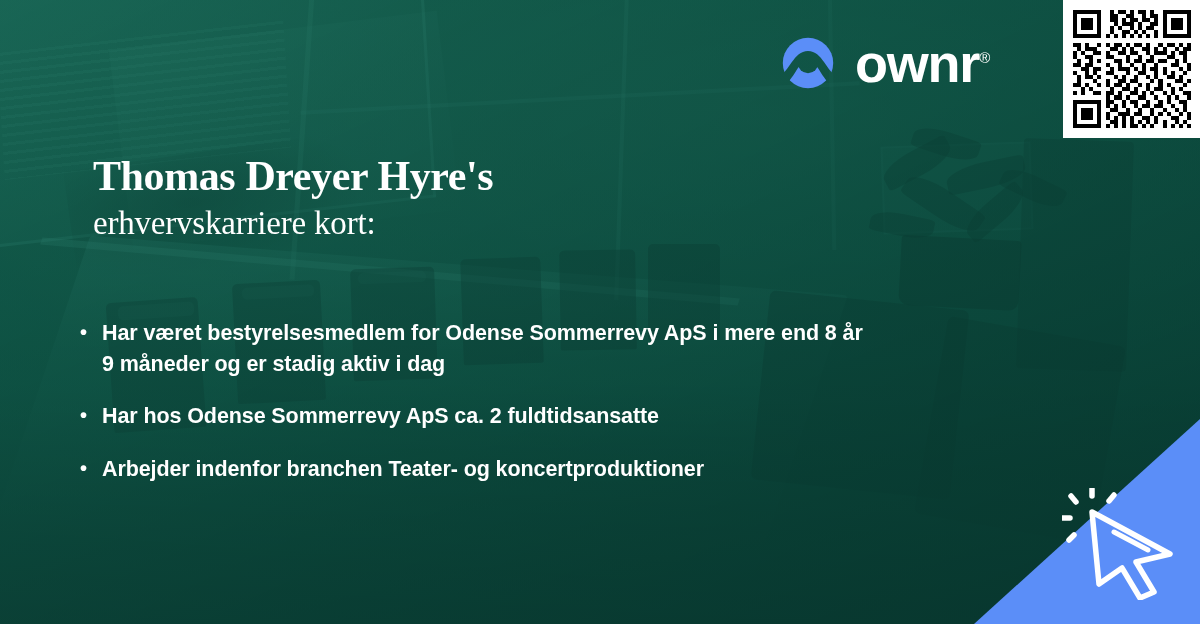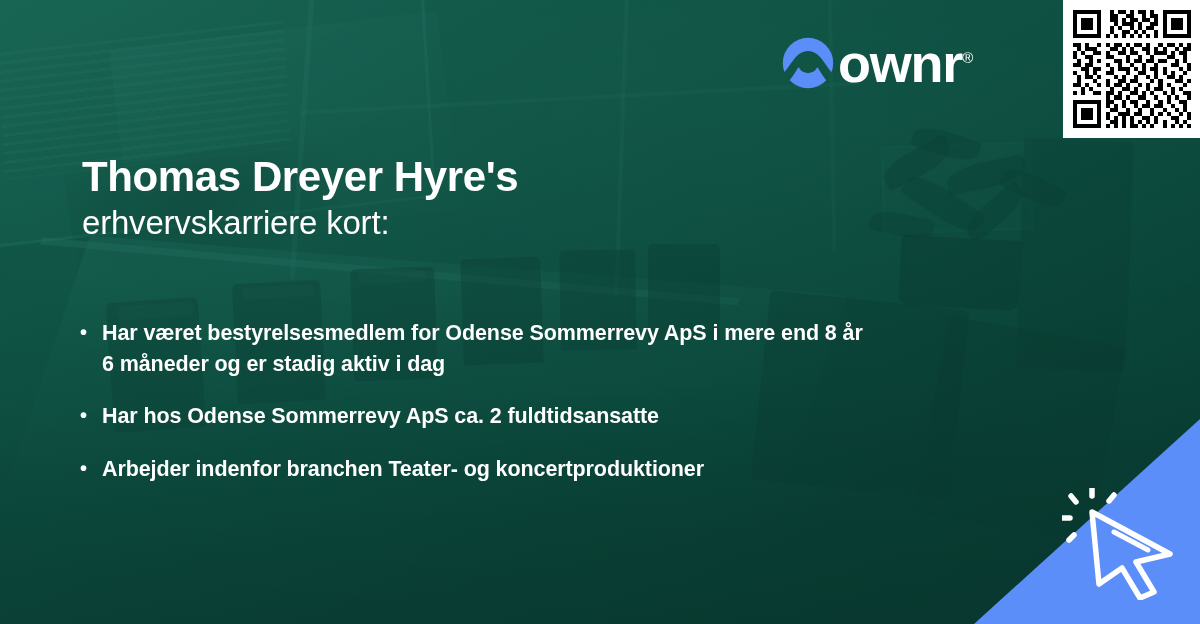--- a/index.html
+++ b/index.html
@@ -137,38 +137,38 @@
   
   .corner-triangle {
     position: absolute; right: 0; bottom: 0;
     width: 226px; height: 205px;
     background: #5b8ef8;
     clip-path: polygon(100% 0%, 100% 100%, 0% 100%);
   }
   .cursor-icon { position: absolute; right: 18px; bottom: 24px; width: 120px; height: 112px; }
 
   
-  .brand { position: absolute; left: 778px; top: 33px; display:flex; align-items:center; }
+  .brand { position: absolute; left: 778px; top: 33px; display:flex; align-items:center; gap: 17px; }
   .brand-mark { width: 60px; height: 60px; }
   .brand-word {
     color: #ffffff; font-size: 54px; font-weight: 700; letter-spacing: -1.2px;
     line-height: 1; position: relative; font-family: "Liberation Sans", sans-serif;
   }
   .brand-reg { font-size: 15px; vertical-align: super; font-weight: 400; letter-spacing: 0; }
 
   
   .qr-box {
     position: absolute; left: 1063px; top: 0px;
     width: 137px; height: 138px; background: #ffffff;
     display:flex; align-items:center; justify-content:center;
   }
   .qr-inner { width: 118px; height: 118px; }
 
   
-  .content { position: absolute; left: 82px; top: 152px; width: 830px; }
+  .content { position: absolute; left: 93px; top: 152px; width: 830px; font-family: Liberation Serif, serif; }
   .title-1 {
     color: #ffffff; font-size: 42px; font-weight: 700; line-height: 1.18;
     letter-spacing: -0.4px; white-space: nowrap;
   }
   .title-2 {
     color: #ffffff; font-size: 33px; font-weight: 400; line-height: 1.3;
     letter-spacing: -0.2px; white-space: nowrap;
   }
 
   .bullets { position: absolute; left: 80px; top: 318px; width: 860px; }
@@ -476,21 +476,21 @@
   </div>
 
   <div class="content">
     <div class="title-1">Thomas Dreyer Hyre's</div>
     <div class="title-2">erhvervskarriere kort:</div>
   </div>
 
   <div class="bullets">
     <div class="bullet">
       <span class="bullet-dot">•</span>
-      <span class="bullet-text">Har været bestyrelsesmedlem for Odense Sommerrevy ApS i mere end 8 år 6 måneder og er stadig aktiv i dag</span>
+      <span class="bullet-text">Har været bestyrelsesmedlem for Odense Sommerrevy ApS i mere end 8 år 9 måneder og er stadig aktiv i dag</span>
     </div>
     <div class="bullet">
       <span class="bullet-dot">•</span>
       <span class="bullet-text">Har hos Odense Sommerrevy ApS ca. 2 fuldtidsansatte</span>
     </div>
     <div class="bullet">
       <span class="bullet-dot">•</span>
       <span class="bullet-text">Arbejder indenfor branchen Teater- og koncertproduktioner</span>
     </div>
   </div>

